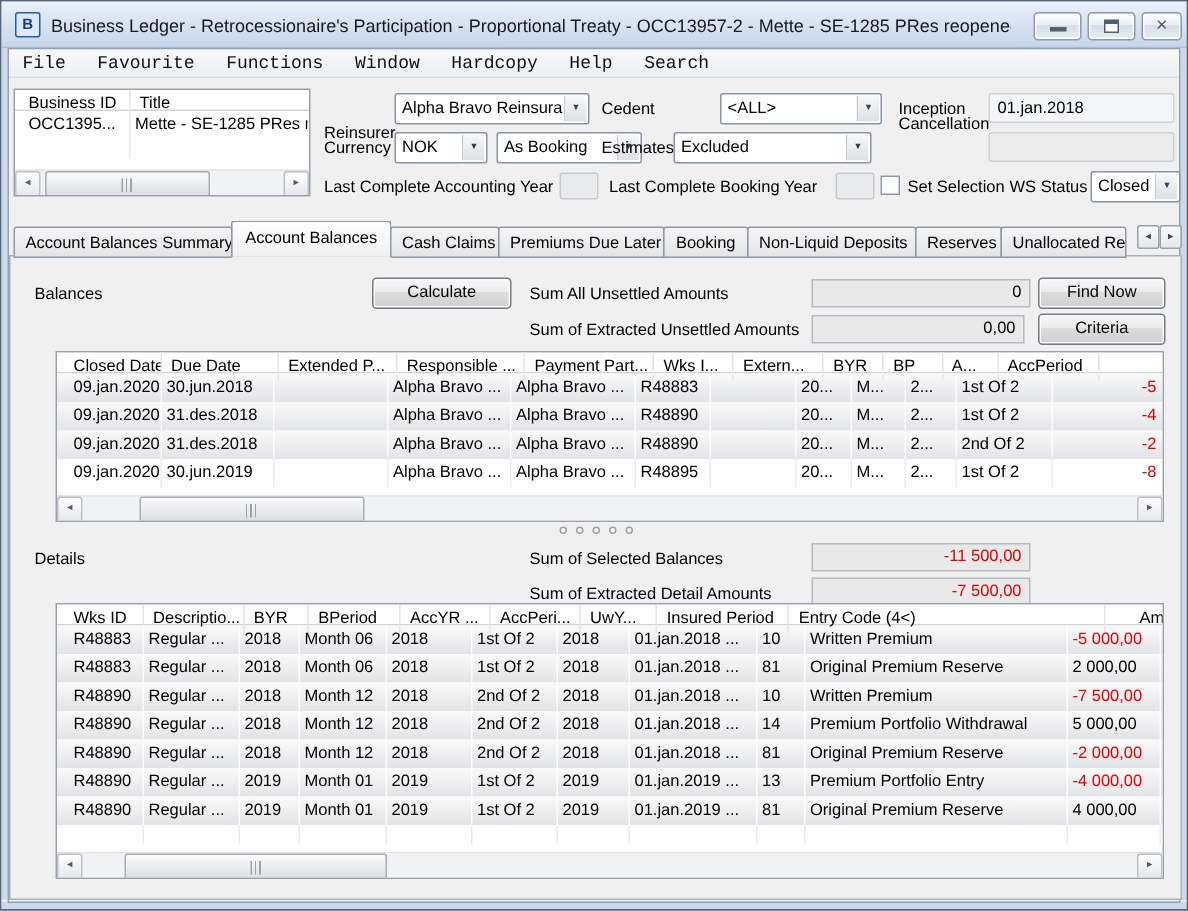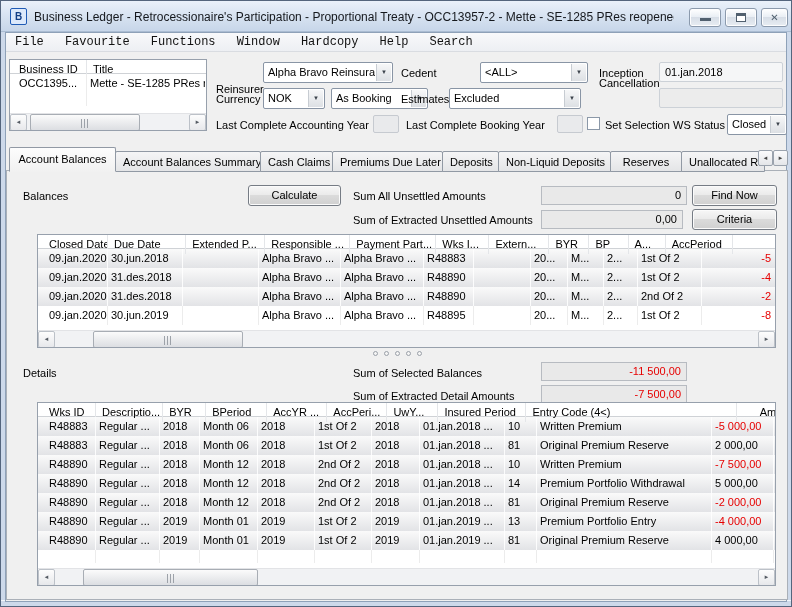--- a/index.html
+++ b/index.html
@@ -183,27 +183,27 @@
   <div class="yrbox" style="left:556px;top:114px;"></div>
   <span class="cb" style="left:586px;top:116px;"></span>
   <span class="lbl" style="left:604px;top:117px;">Set Selection</span>
   <span class="lbl" style="left:672px;top:117px;">WS Status</span>
   <div class="combo" style="left:726px;top:113px;width:60px;">
     <span class="txt">Closed</span>
     <span class="arr">▼</span>
   </div>
 
   <div class="tabstrip">
+    <div class="tab" style="width:146px">Account Balances Summary</div>
     <div class="tab active" style="width:107px">Account Balances</div>
-    <div class="tab" style="width:146px">Account Balances Summary</div>
     <div class="tab" style="width:73px">Cash Claims</div>
     <div class="tab" style="width:111px">Premiums Due Later</div>
-    <div class="tab" style="width:57px">Deposits</div>
+    <div class="tab" style="width:57px">Booking</div>
     <div class="tab" style="width:113px">Non-Liquid Deposits</div>
-    <div class="tab" style="width:72px">Reserves</div>
+    <div class="tab" style="width:58px">Reserves</div>
     <div class="tab" style="width:84px;text-align:left">Unallocated Remitt</div>
   </div>
   <div class="tabscroll" style="left:757px;"><span>◄</span></div>
   <div class="tabscroll" style="left:772px;"><span>►</span></div>
 
   <div class="panel"></div>
 
   <span class="lbl" style="left:22px;top:188px;z-index:2;">Balances</span>
   <div class="btn" style="left:247px;top:184px;width:93px;height:21px;z-index:2;">Calculate</div>
   <span class="lbl" style="left:352px;top:188px;z-index:2;">Sum All Unsettled Amounts</span>

